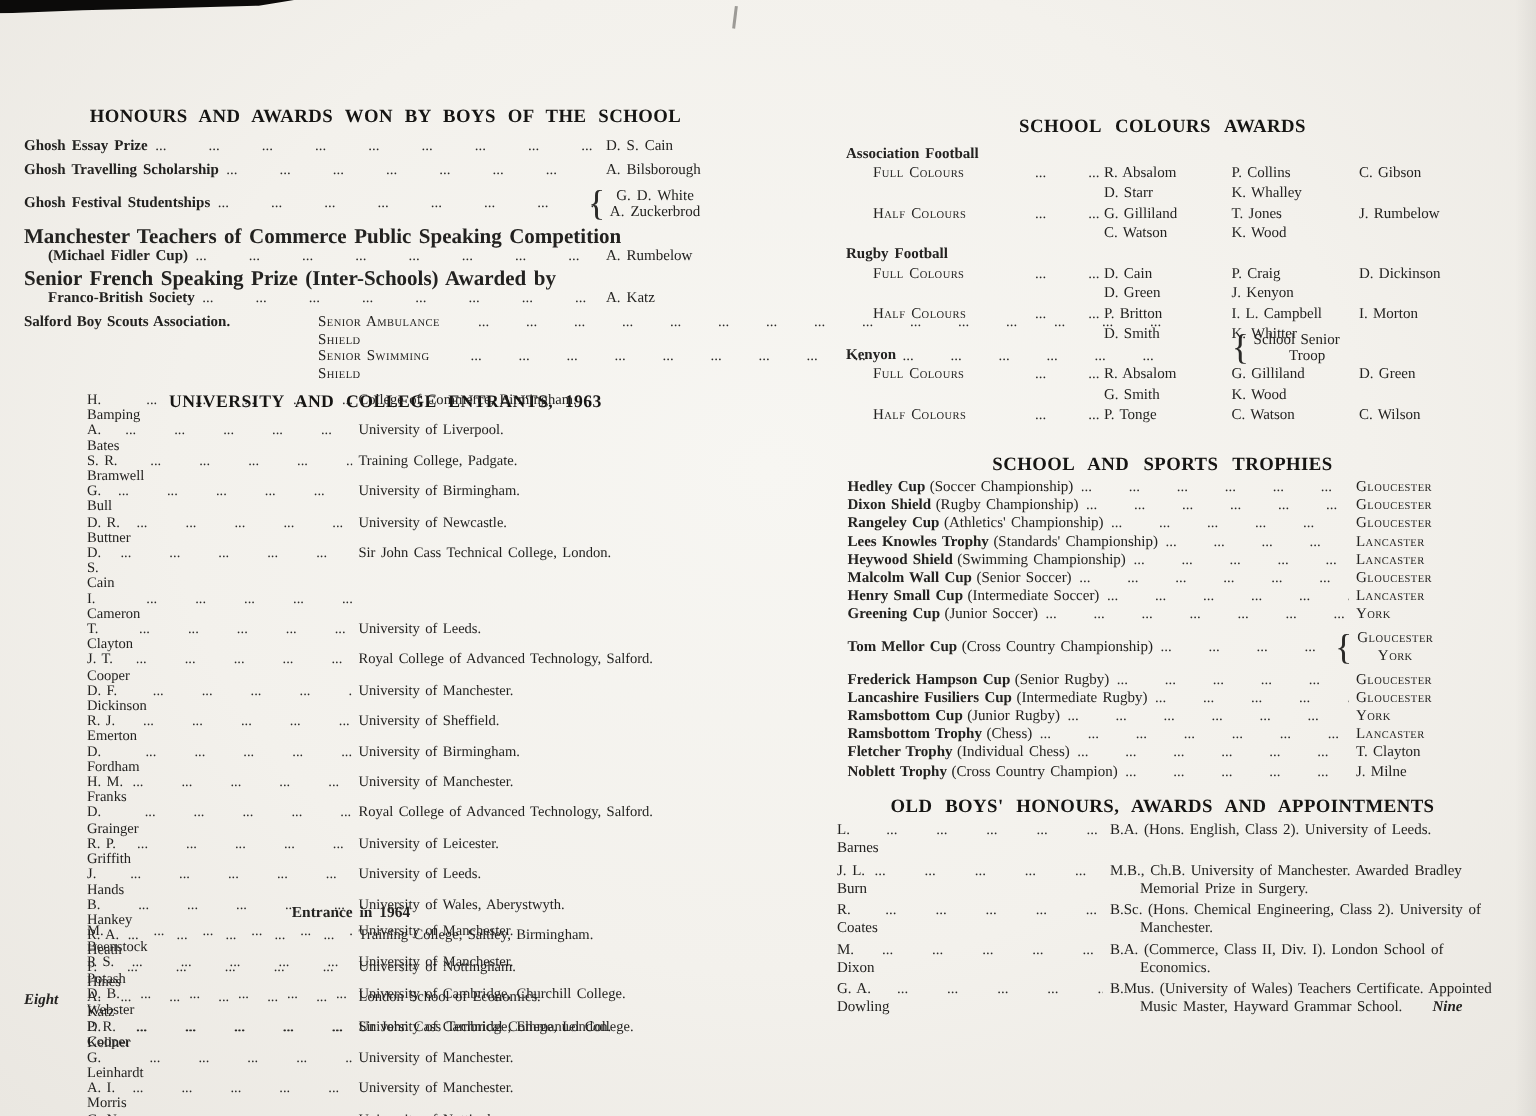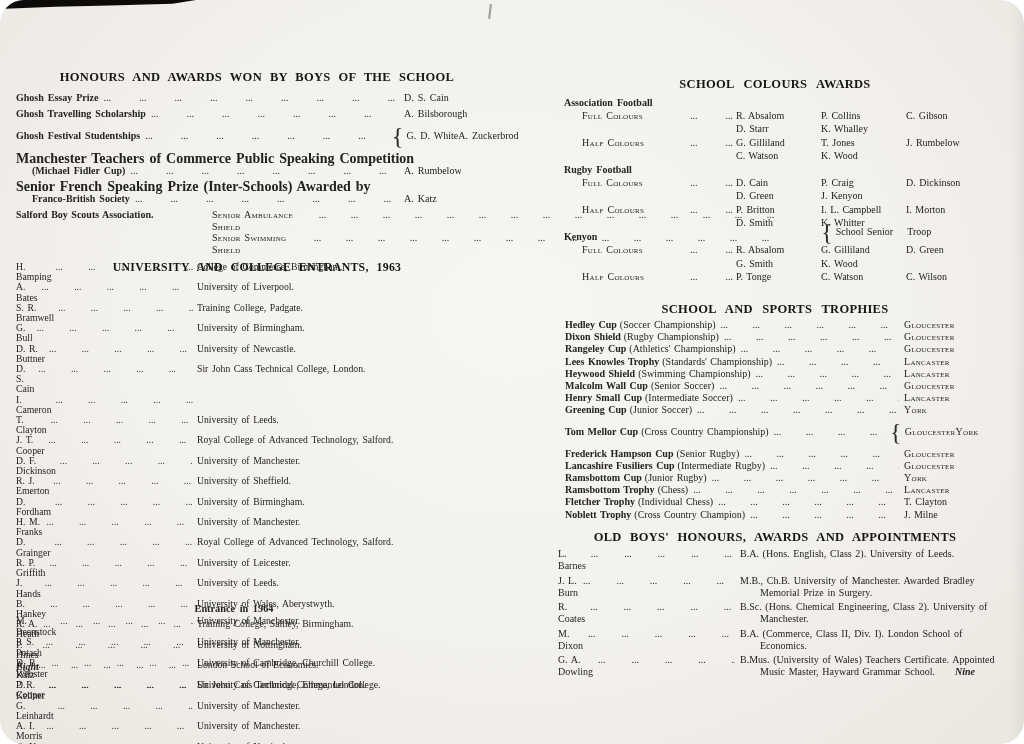--- a/index.html
+++ b/index.html
@@ -1,19 +1,19 @@
 <!DOCTYPE html>
 <html><head>
 <meta charset="utf-8">
 <style>
   html,body{margin:0;padding:0;}
   #canvas{
     position:relative;width:1024px;height:744px;overflow:hidden;
     background:radial-gradient(ellipse at 50% 42%, #f7f6f2 0%, #f3f1ec 55%, #eae7e1 100%);
-    font-family:"Liberation Serif", serif;color:#232220;border-radius:24px;
+    font-family:"Liberation Serif", serif;color:#232220;
   }
   .page{position:absolute;top:0;height:744px;}
   #page-left{left:14px;width:486px;}
   #page-right{left:540px;width:470px;}
 
   .main-title{position:absolute;left:0;width:100%;text-align:center;font-weight:bold;
     font-size:12.5px;letter-spacing:.3px;word-spacing:4.5px;color:#161513;white-space:nowrap;}
 
   
   .lead{flex:1 1 auto;overflow:hidden;white-space:nowrap;margin:0 5px;color:#2a2927;}
@@ -25,32 +25,32 @@
   #honours-rows{position:absolute;top:92px;left:2px;right:4px;}
   .h-row{display:flex;align-items:baseline;margin-bottom:4px;font-size:10px;line-height:12px;word-spacing:1.5px;}
   .h-row.h-center{align-items:center;margin-top:1px;margin-bottom:5px;}
   .h-label{font-weight:bold;white-space:nowrap;}
   .h-indent{padding-left:16px;}
   .h-wrap{margin-bottom:4px;}
   .h-wrap .h-line1{font-weight:bold;font-size:14px;line-height:12px;word-spacing:1.5px;}
   .h-rec{flex:0 0 92px;width:92px;font-size:10px;}
   .rec-brace{display:flex;align-items:center;margin-left:-12px;flex-basis:104px;width:104px;}
   .brace{font-size:24px;font-weight:400;line-height:1;margin-right:3px;color:#2a2927;}
-  .rec-lines{display:flex;flex-direction:row;text-align:center;}
+  .rec-lines{display:flex;flex-direction:column;text-align:center;}
   .rec-line{line-height:11.5px;white-space:nowrap;}
   .rec-indent{padding-left:14px;}
   .scouts{display:grid;grid-template-columns:150px 1fr 104px;margin-top:2px;font-size:10px;line-height:12px;word-spacing:1px;gap:46px;}
   .scouts .h-label{white-space:nowrap;align-self:start;}
   .shield-line{display:flex;align-items:baseline;line-height:11.5px;}
   .scouts .rec-brace{align-self:center;margin-left:-8px;}
 
   
   #entrants-title{top:260px;font-size:11.8px;}
   #entrants-list{position:absolute;top:262px;left:2px;right:0;}
-  .e-row{display:grid;grid-template-columns:181px 1fr;font-size:9.7px;line-height:10.2px;word-spacing:1.2px;}
+  .e-row{display:grid;grid-template-columns:181px 1fr;font-size:9.7px;line-height:10.2px;word-spacing:1.2px;margin-left:42px;}
   .e-name{display:flex;align-items:baseline;overflow:hidden;}
   .e-name .lead{margin:0 4px 0 4px;}
   .e-inst{white-space:nowrap;}
   #e64-title{position:absolute;top:603px;left:0;width:440px;text-align:center;font-weight:bold;font-size:10.3px;word-spacing:2px;}
   #e64-list{position:absolute;top:616px;left:2px;right:0;}
   #e64-list .e-row{line-height:10.6px;}
   #left-pageno{position:absolute;top:661px;left:2px;font-style:italic;font-weight:bold;font-size:10px;}
 
   
   #colours-title{top:77px;word-spacing:6px;}

